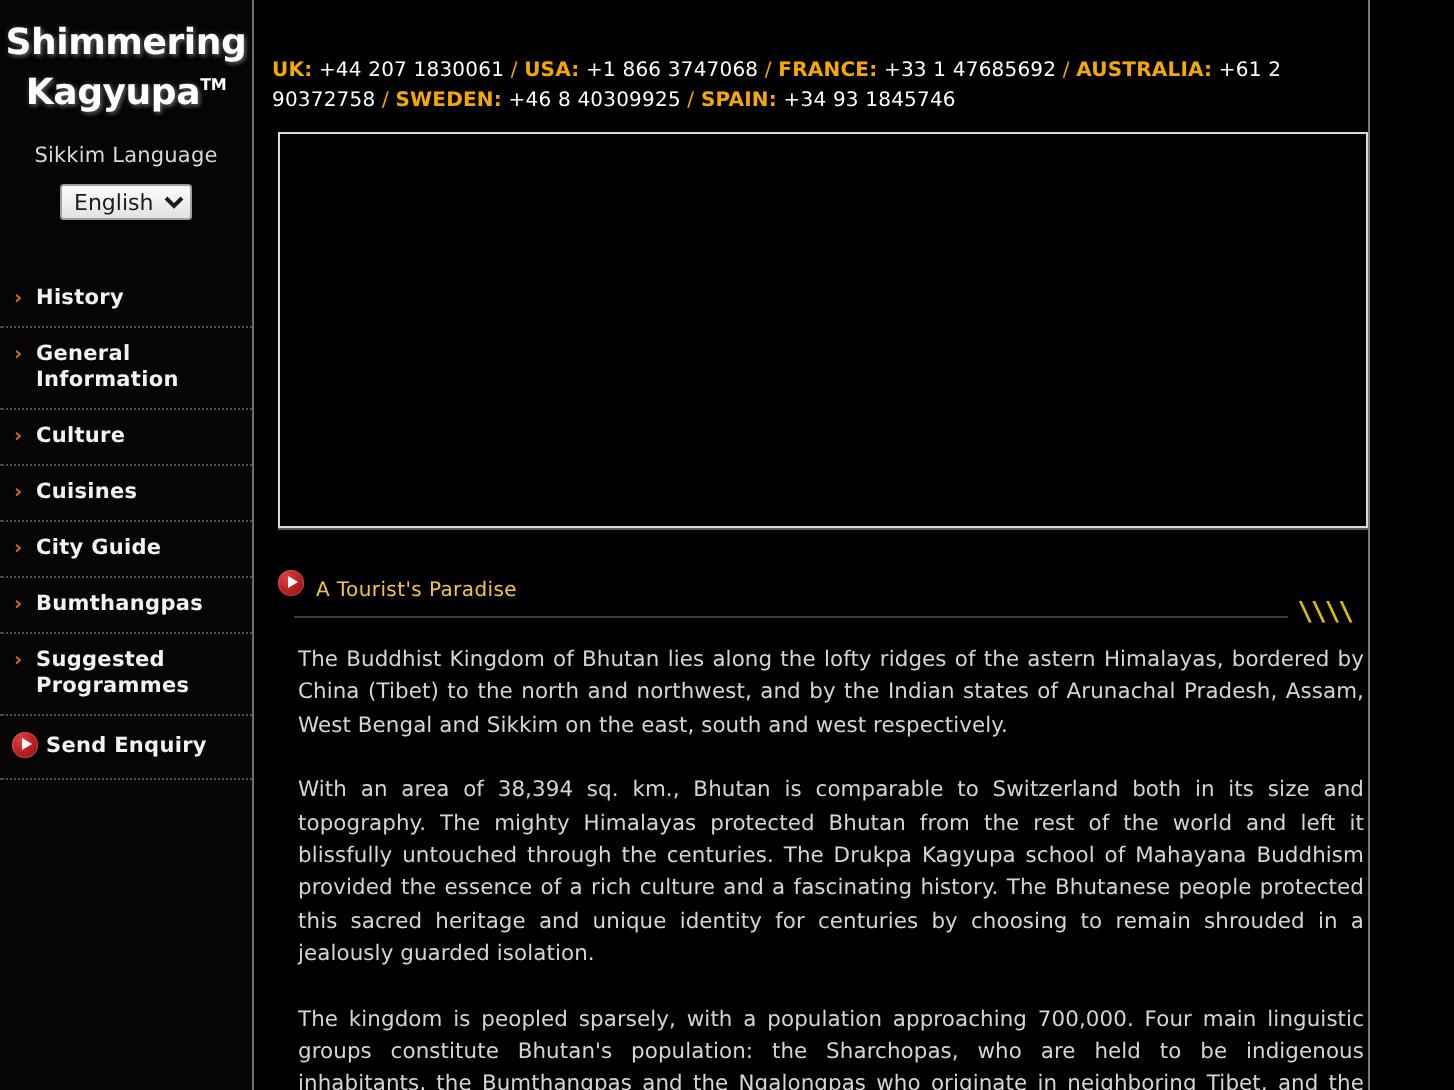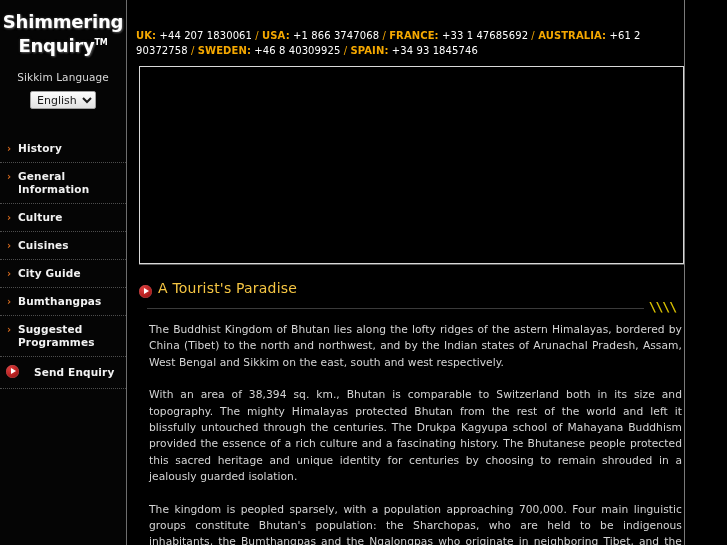--- a/index.html
+++ b/index.html
@@ -91,21 +91,21 @@
   .nav-item .chev {
     position: absolute;
     left: 7px;
     top: 7px;
     color: #d2691e;
     font-size: 10px;
     font-weight: bold;
     line-height: 13px;
   }
 
-  .nav-item.bulleted { padding-left: 34px; padding-top: 9px; padding-bottom: 9px; }
+  .nav-item.bulleted { padding-left: 23px; padding-top: 9px; padding-bottom: 9px; }
   .bullet-circle {
     position: absolute;
     left: 6px;
     top: 8px;
     width: 13px;
     height: 13px;
     border-radius: 50%;
     background: radial-gradient(circle at 35% 30%, #e04040 0%, #b41f1f 55%, #7e1010 100%);
     box-shadow: inset 0 0 1px #ff8a8a;
   }
@@ -150,23 +150,23 @@
 
   #section-head {
     margin: 16px 8px 0 12px;
     position: relative;
     height: 26px;
   }
   #section-head .bullet-circle { left: 0px; top: 5px; }
   #section-title {
     position: absolute;
     left: 19px;
-    top: 0px;
+    top: 10px;
     color: #f5c542;
-    font-size: 14px;
+    font-size: 10px;
     letter-spacing: 0.2px;
   }
   #section-rule {
     position: absolute;
     left: 8px;
     right: 40px;
     bottom: -3px;
     height: 1px;
     background: #3a3a3a;
   }
@@ -202,21 +202,21 @@
 </style>
 </head>
 <body>
 
 <div id="page">
 
   <div id="sidebar">
 
     <div class="logo-wrap">
       <div class="logo-line">Shimmering</div>
-      <div class="logo-line"><span>Enquiry</span><span class="tm">TM</span></div>
+      <div class="logo-line"><span>Kagyupa</span><span class="tm">TM</span></div>
     </div>
 
     <div class="lang-label">Sikkim Language</div>
     <div class="lang-select-row">
       <select class="lang-select" id="lang-select"><option>English</option></select>
     </div>
 
     <nav class="nav" id="nav">
         <div class="nav-item"><span class="chev">›</span><span>History</span></div>
         <div class="nav-item"><span class="chev">›</span><span>General Information</span></div>

